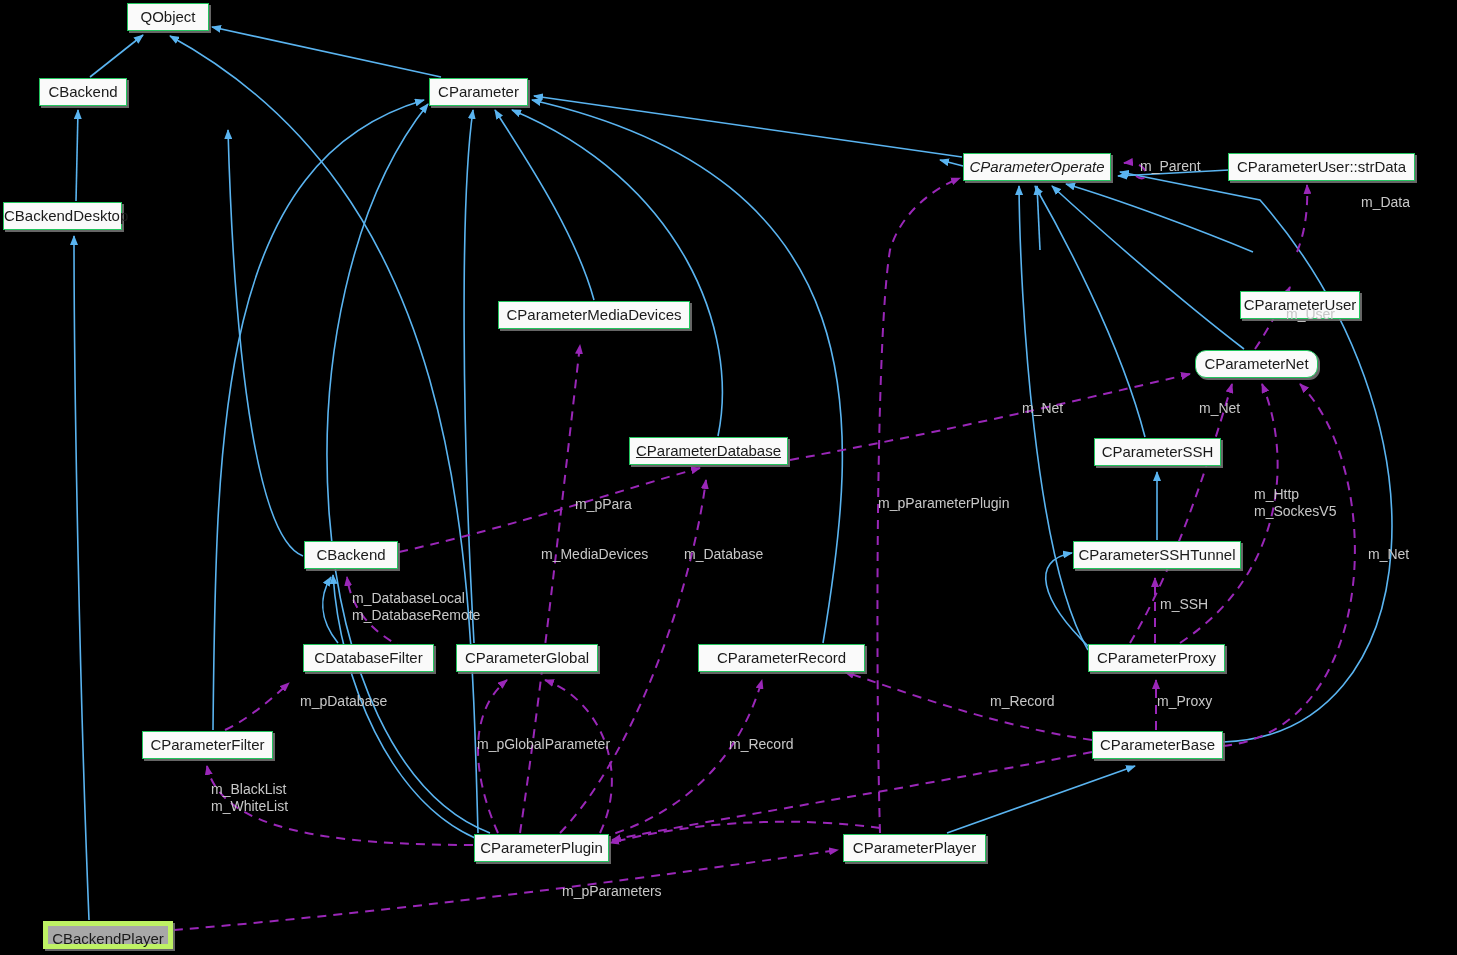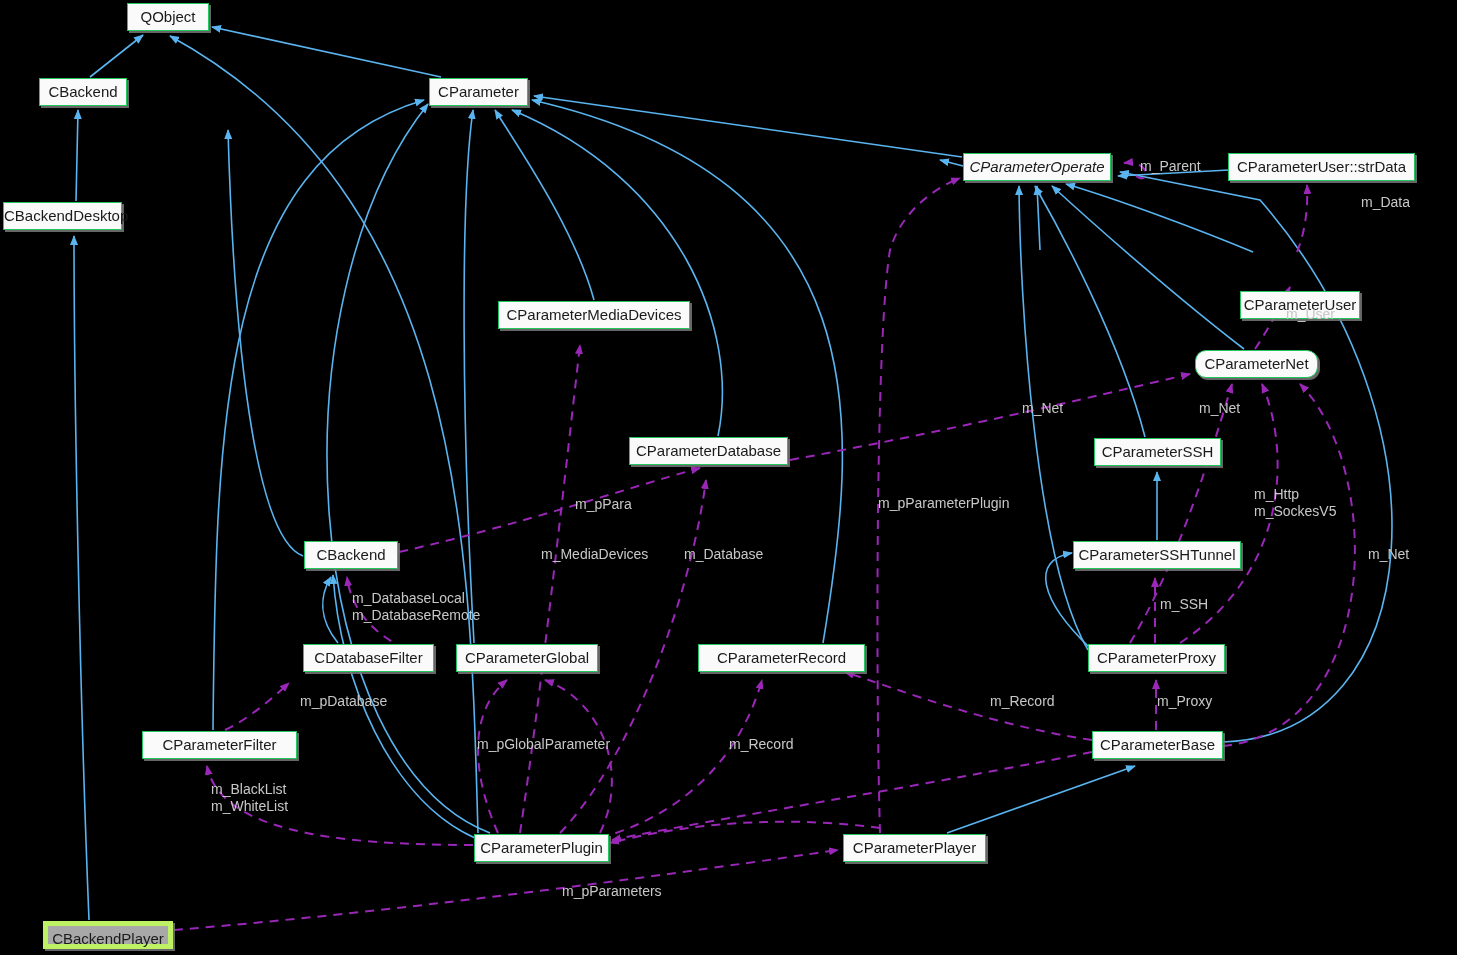--- a/index.html
+++ b/index.html
@@ -171,29 +171,29 @@
 
   <div class="node-box" style="left:127px; top:3px; width:82px;"><span>QObject</span></div>
   <div class="node-box" style="left:39px; top:78px; width:88px;"><span>CBackend</span></div>
   <div class="node-box" style="left:429px; top:78px; width:99px;"><span>CParameter</span></div>
   <div class="node-box" style="left:963px; top:153px; width:148px;font-style:italic;"><span>CParameterOperate</span></div>
   <div class="node-box" style="left:1228px; top:153px; width:187px;"><span>CParameterUser::strData</span></div>
   <div class="node-box" style="left:3px; top:202px; width:119px;"><span>CBackendDesktop</span></div>
   <div class="node-box" style="left:1240px; top:253px; width:120px;margin-top:38px;"><span>CParameterUser</span></div>
   <div class="node-box" style="left:498px; top:301px; width:192px;"><span>CParameterMediaDevices</span></div>
   <div class="node-box" style="left:1195px; top:350px; width:123px;border-radius:11px;"><span>CParameterNet</span></div>
-  <div class="node-box" style="left:629px; top:437px; width:159px;"><span>CParameterDatabase</span></div>
+  <div class="node-box" style="left:629px; top:437px; width:159px;text-decoration:underline;"><span>CParameterDatabase</span></div>
   <div class="node-box" style="left:1094px; top:438px; width:127px;"><span>CParameterSSH</span></div>
   <div class="node-box" style="left:304px; top:541px; width:94px;"><span>CBackend</span></div>
   <div class="node-box" style="left:1073px; top:541px; width:168px;"><span>CParameterSSHTunnel</span></div>
   <div class="node-box" style="left:303px; top:644px; width:131px;"><span>CDatabaseFilter</span></div>
   <div class="node-box" style="left:456px; top:644px; width:142px;"><span>CParameterGlobal</span></div>
   <div class="node-box" style="left:698px; top:644px; width:167px;"><span>CParameterRecord</span></div>
   <div class="node-box" style="left:1088px; top:644px; width:137px;"><span>CParameterProxy</span></div>
-  <div class="node-box" style="left:142px; top:731px; width:155px;"><span>CParameterFilter</span></div>
+  <div class="node-box" style="left:142px; top:731px; width:131px;"><span>CParameterFilter</span></div>
   <div class="node-box" style="left:1092px; top:731px; width:131px;"><span>CParameterBase</span></div>
   <div class="node-box" style="left:474px; top:834px; width:135px;"><span>CParameterPlugin</span></div>
   <div class="node-box" style="left:843px; top:834px; width:143px;"><span>CParameterPlayer</span></div>
   <div class="node-box highlight" style="left:43px; top:921px; width:130px;"><span>CBackendPlayer</span></div>
 
   <div class="edge-label" style="left:1140px; top:158px;">m_Parent</div>
   <div class="edge-label" style="left:1315px; top:194px;margin-left:46px;">m_Data</div>
   <div class="edge-label" style="left:1286px; top:306px;">m_User</div>
   <div class="edge-label" style="left:1022px; top:400px;">m_Net</div>
   <div class="edge-label" style="left:1199px; top:400px;">m_Net</div>

